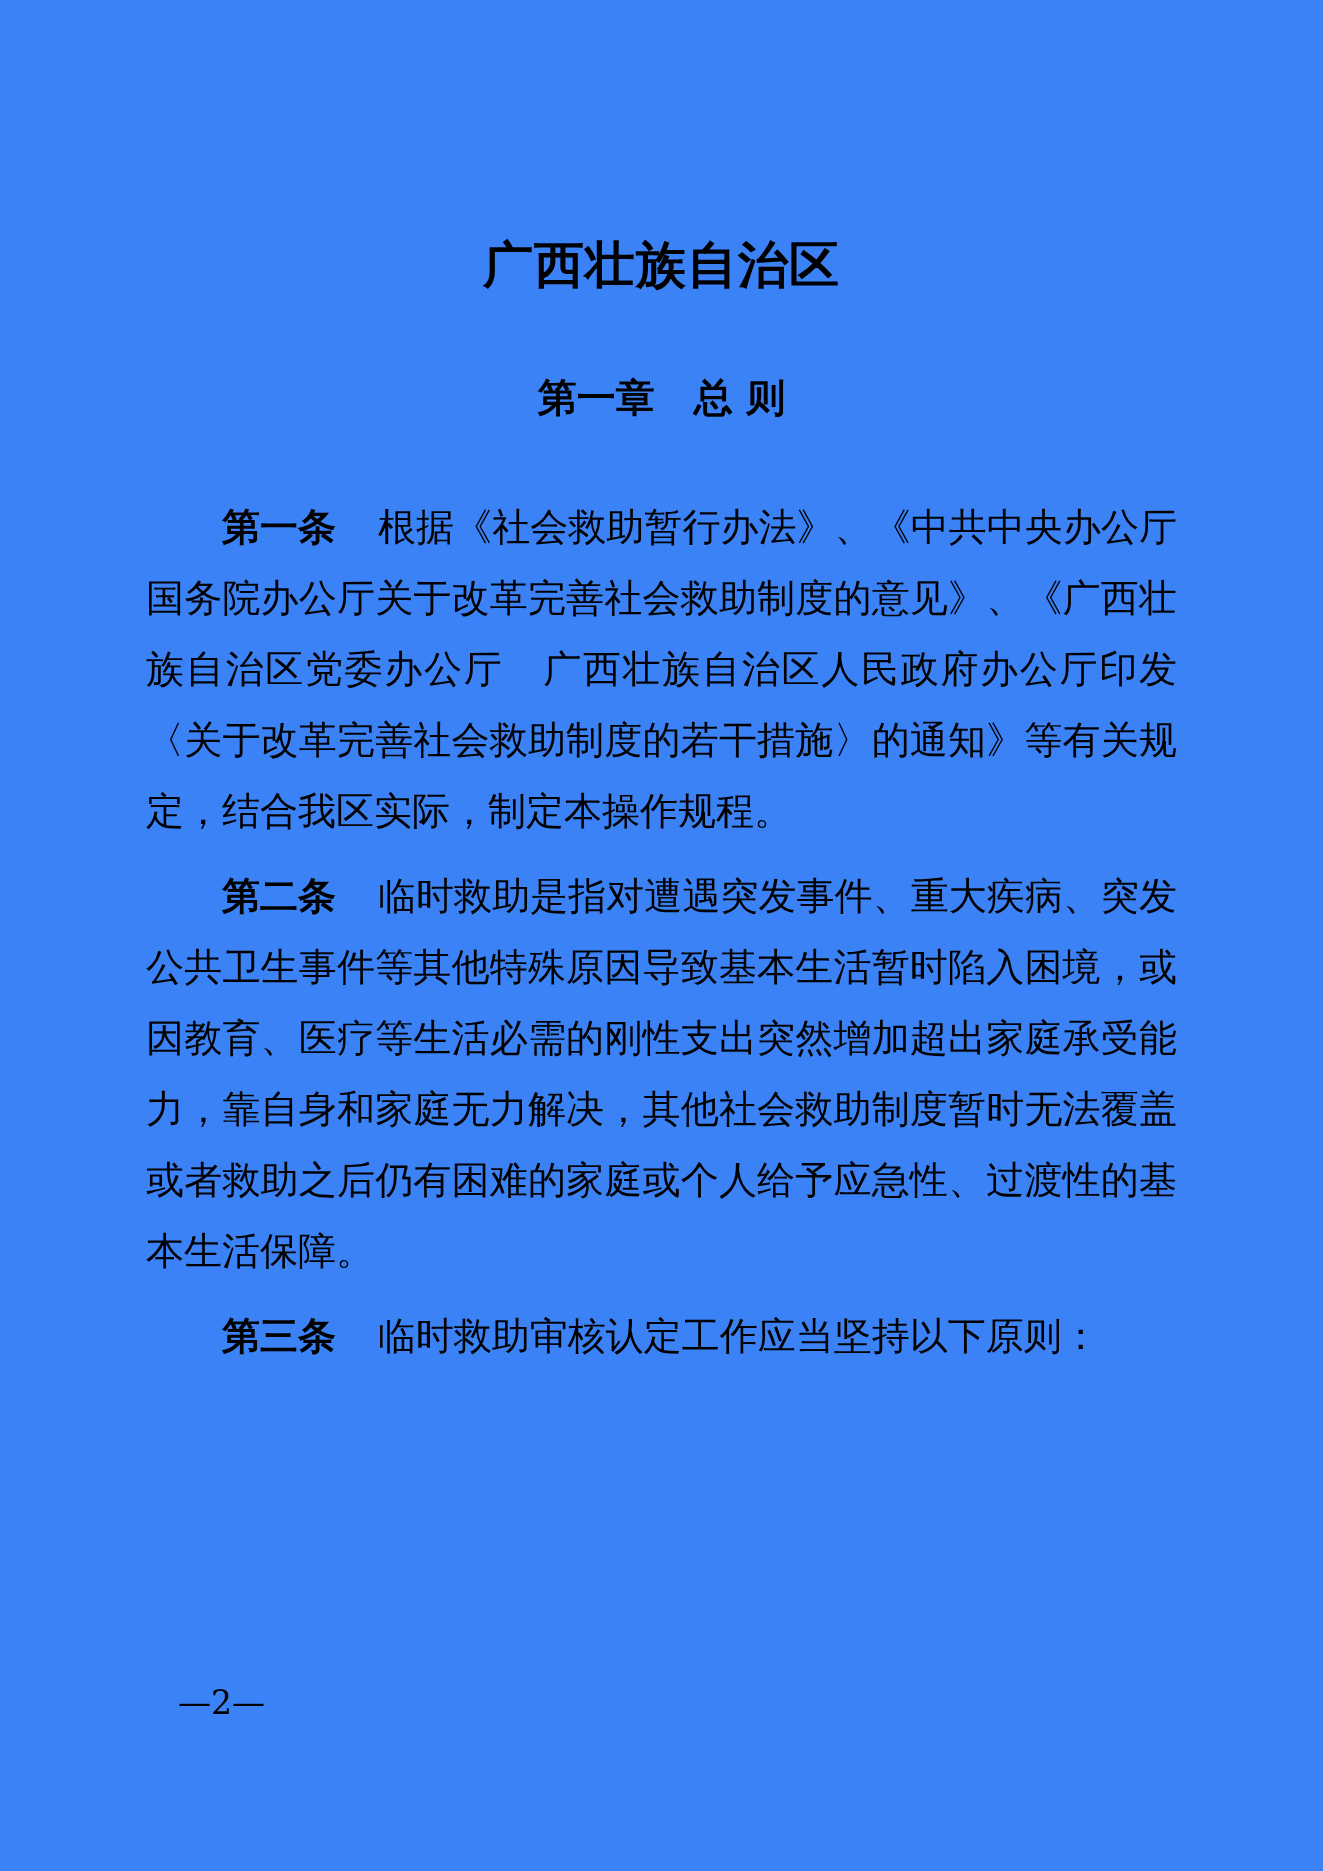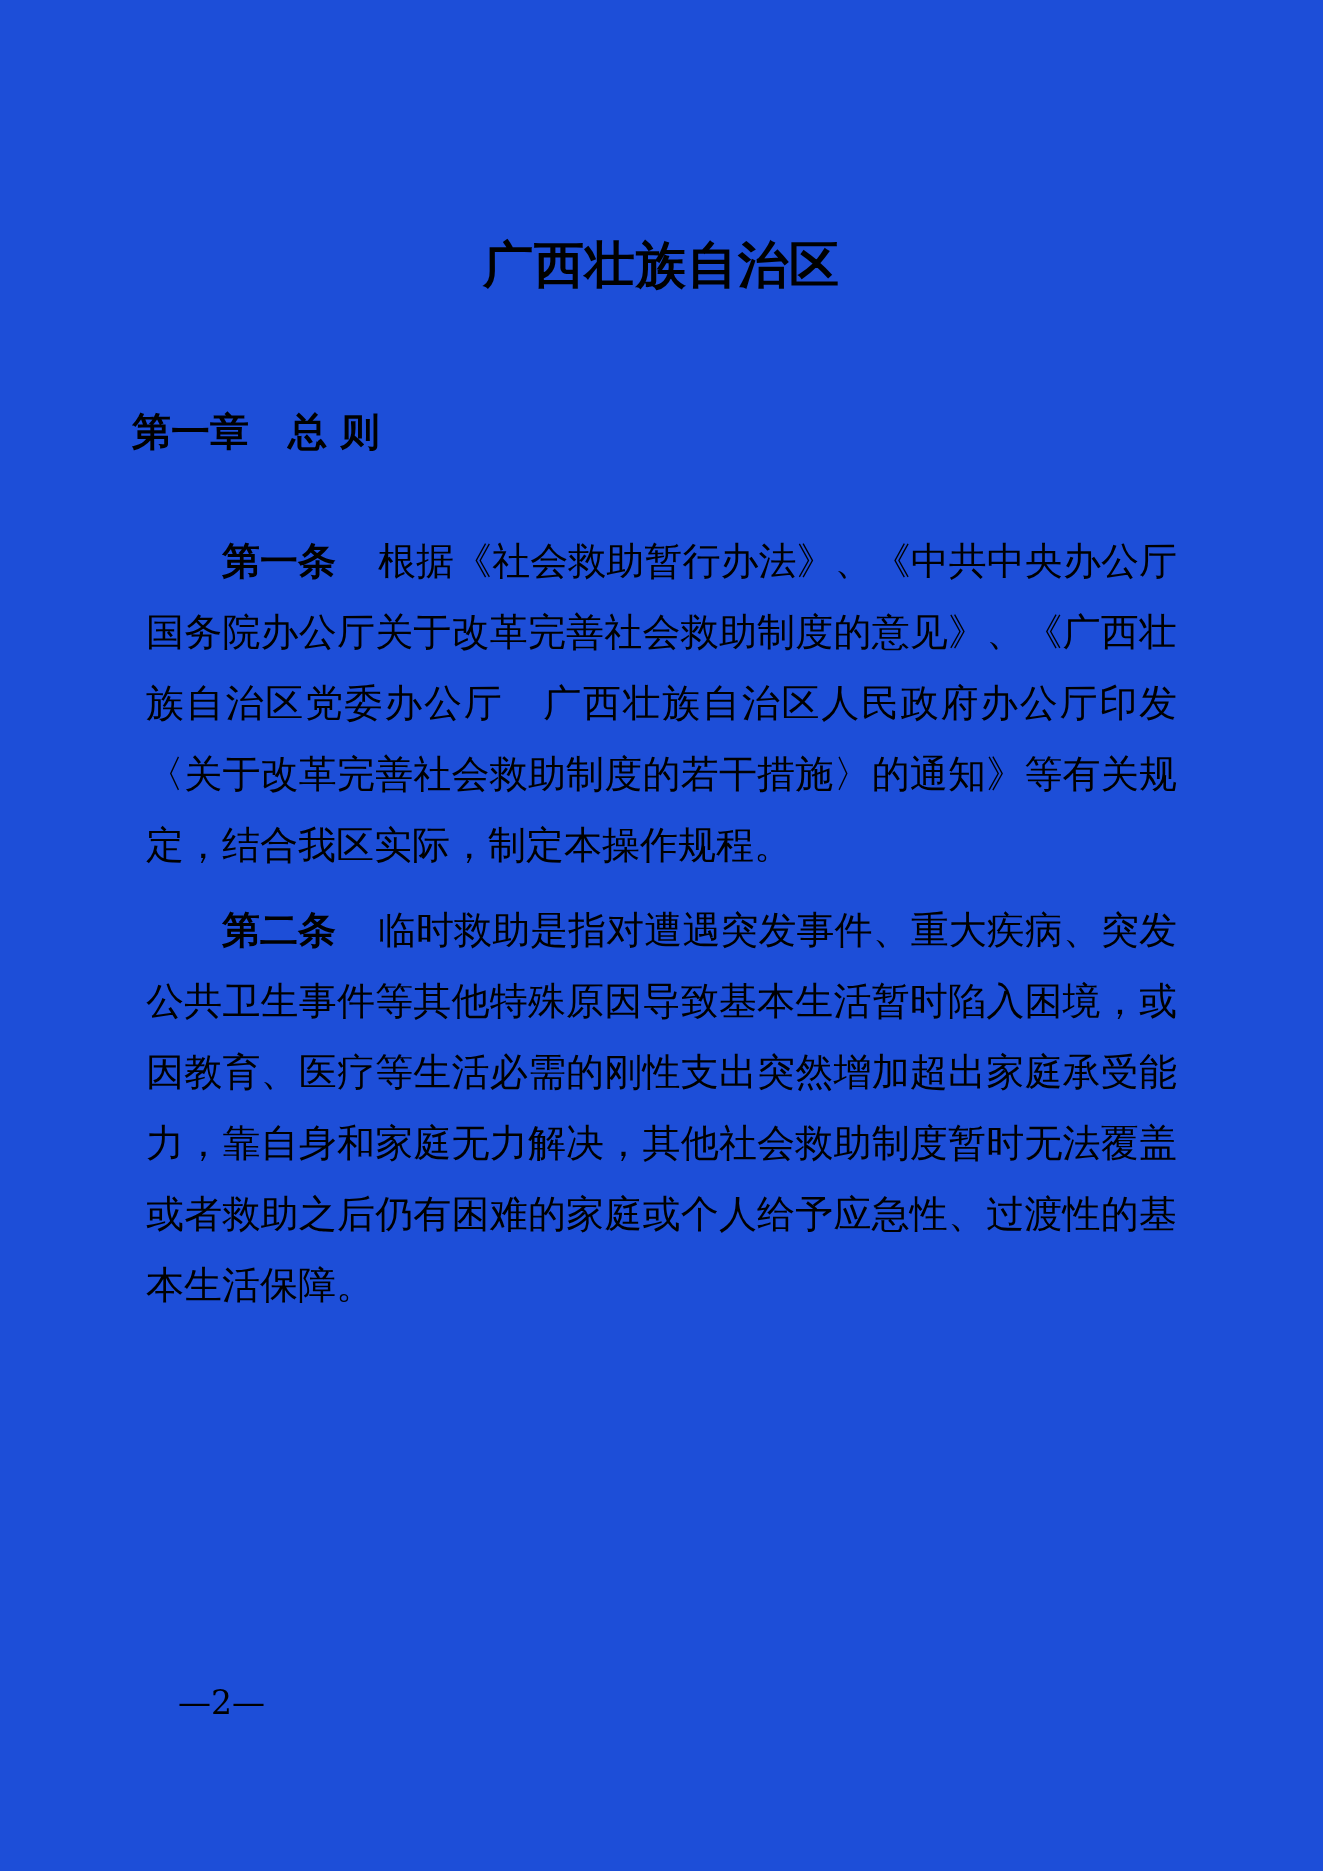--- a/index.html
+++ b/index.html
@@ -4,40 +4,41 @@
 <style>
   html, body {
     margin: 0;
     padding: 0;
     background: #ffffff;
   }
   .page {
     position: relative;
     width: 1323px;
     height: 1871px;
-    background: #1d4ed8;
+    background: #3b82f6;
     color: #000000;
     font-family: "DejaVu Serif", serif;
     overflow: hidden;
     box-sizing: border-box;
   }
   .content {
     padding: 0 132px;
   }
   .doc-title {
     margin-top: 233px;
     text-align: center;
     font-weight: bold;
     font-size: 50px;
     line-height: 63px;
     letter-spacing: 1px;
     font-family: "DejaVu Serif", serif;
   }
   .chapter-heading {
-    margin-top: 114px;
+    margin-top: 80px;
+    text-align: center;
     font-weight: bold;
     font-size: 39px;
     line-height: 44px;
     font-family: "DejaVu Sans", sans-serif;
   }
   .chapter-title {
     margin-left: 1em;
   }
   .body-text {
     margin-top: 72px;
@@ -80,18 +81,21 @@
       <span class="chapter-number">第一章</span><span class="chapter-title">总 则</span>
     </div>
 
     <div class="body-text">
       <p>
         <span class="article-label">第一条</span><span>根据《社会救助暂行办法》、《中共中央办公厅　国务院办公厅关于改革完善社会救助制度的意见》、《广西壮族自治区党委办公厅　广西壮族自治区人民政府办公厅印发〈关于改革完善社会救助制度的若干措施〉的通知》等有关规定，结合我区实际，制定本操作规程。</span>
       </p>
       <p>
         <span class="article-label">第二条</span><span>临时救助是指对遭遇突发事件、重大疾病、突发公共卫生事件等其他特殊原因导致基本生活暂时陷入困境，或因教育、医疗等生活必需的刚性支出突然增加超出家庭承受能力，靠自身和家庭无力解决，其他社会救助制度暂时无法覆盖或者救助之后仍有困难的家庭或个人给予应急性、过渡性的基本生活保障。</span>
       </p>
+      <p>
+        <span class="article-label">第三条</span><span>临时救助审核认定工作应当坚持以下原则：</span>
+      </p>
     </div>
 
   </div>
 
   <div class="page-number">—2—</div>
 </div>
 
 </body></html>

